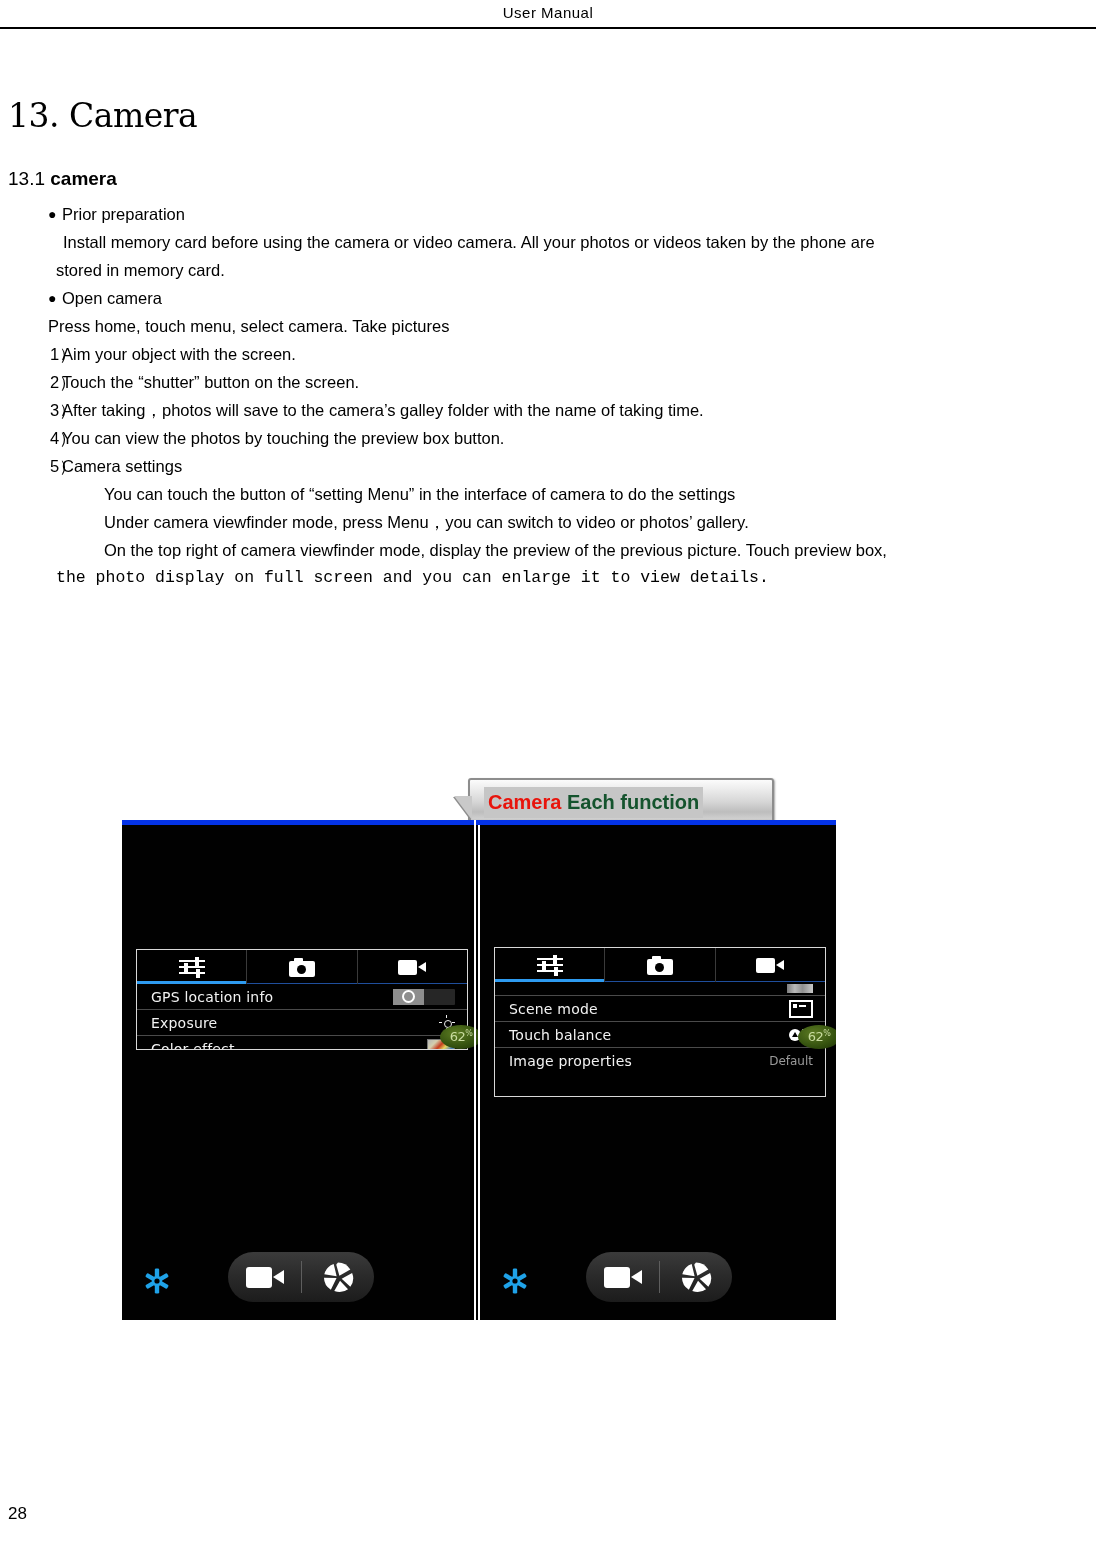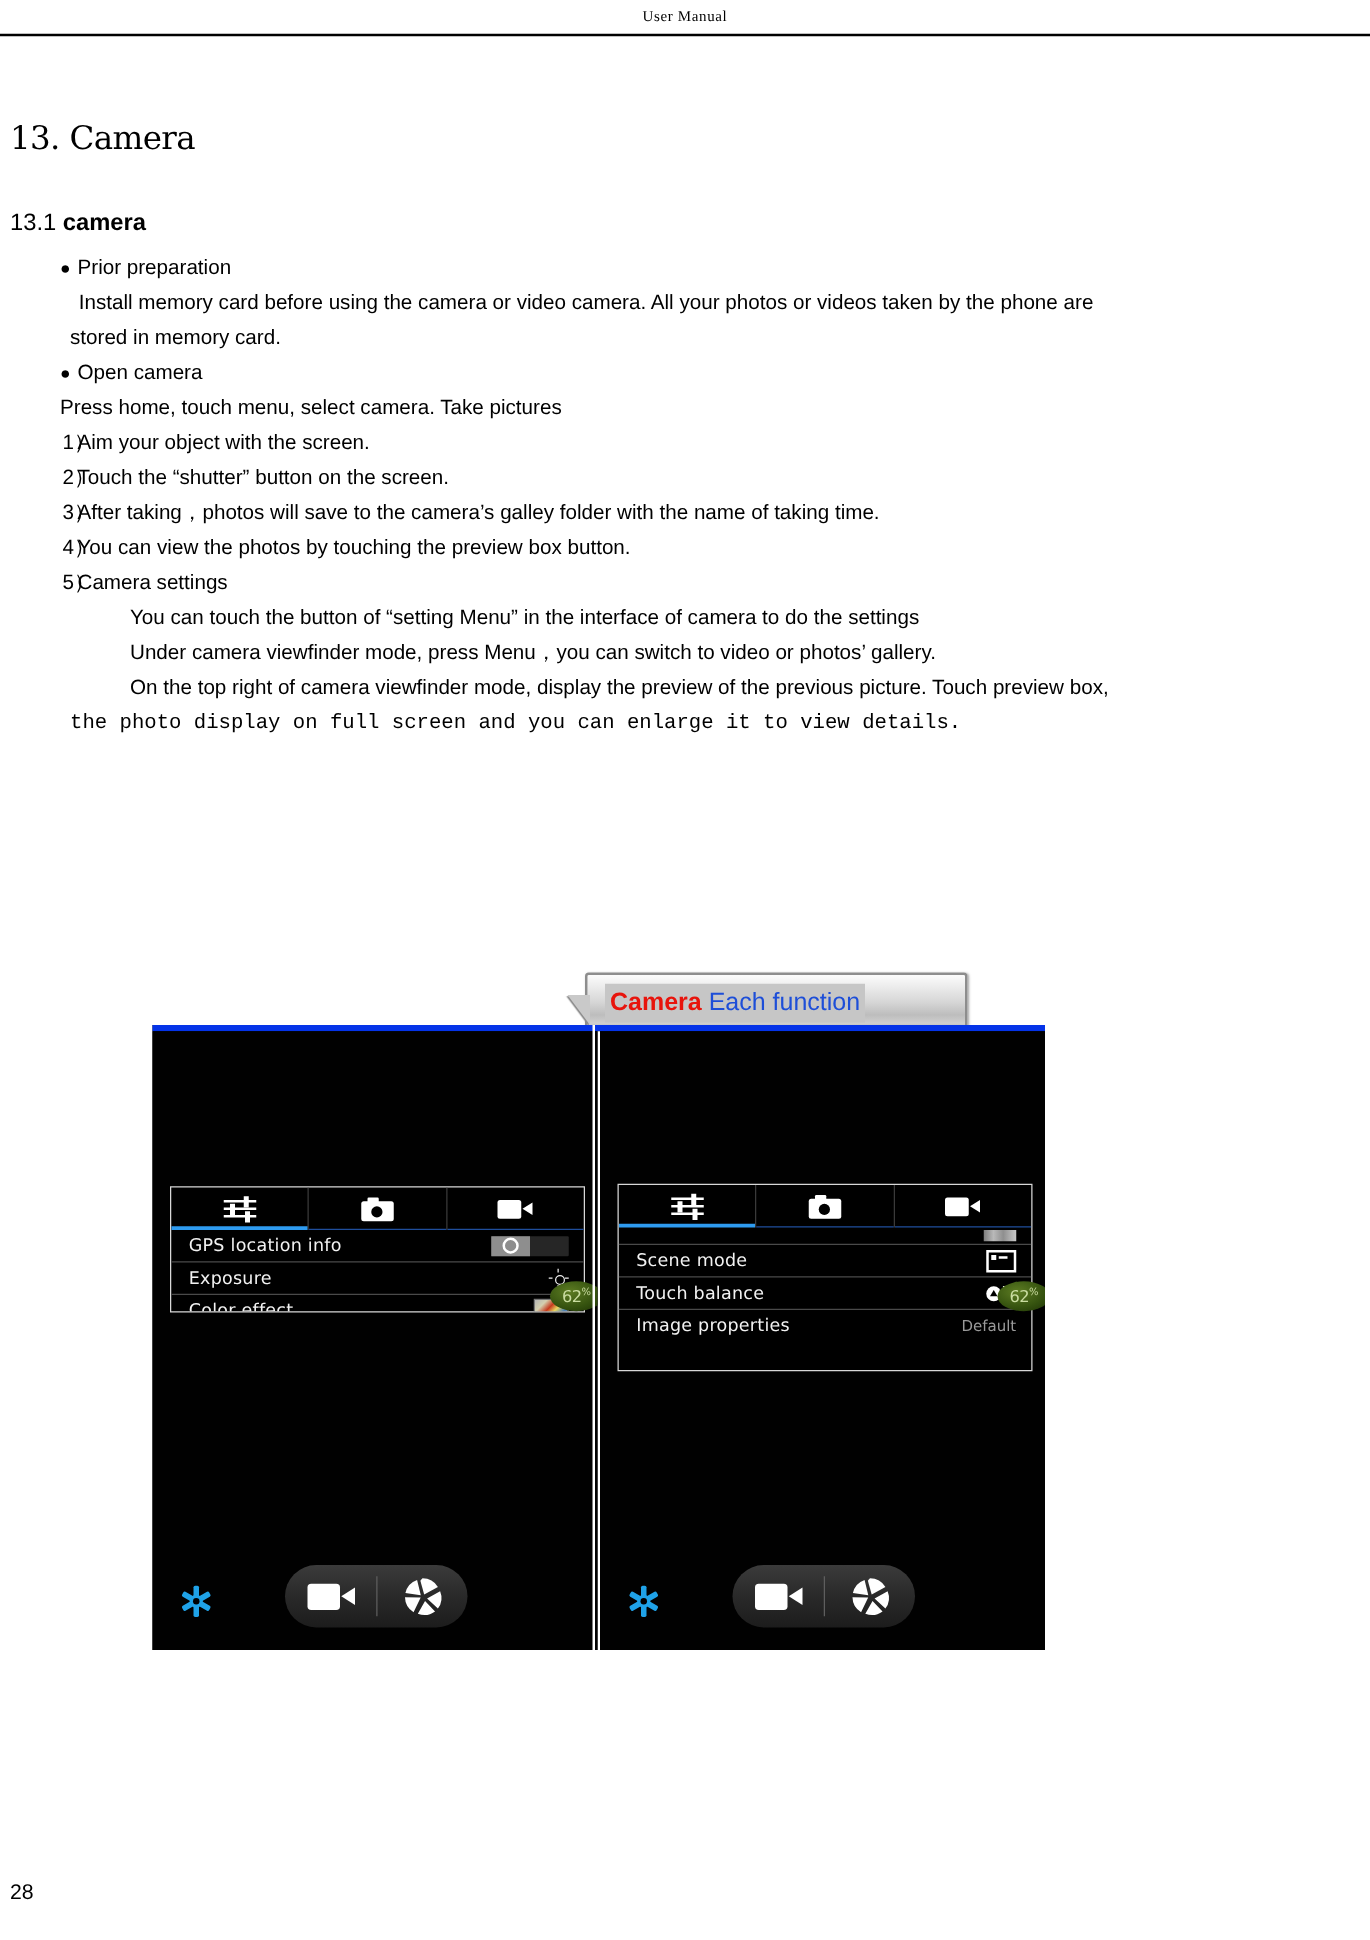--- a/index.html
+++ b/index.html
@@ -19,41 +19,41 @@
 
   
   .page-header {
     position: absolute;
     top: 0; left: 0;
     width: 1096px;
     height: 28px;
     text-align: center;
   }
   .page-header .hdr-text {
-    font-family: Liberation Serif, serif;
-    font-size: 12px;
+    font-family: Liberation Sans, sans-serif;
+    font-size: 15px;
     letter-spacing: 0.5px;
     line-height: 26px;
     display: inline-block;
   }
   .header-rule {
     position: absolute;
     top: 27px; left: 0;
     width: 1096px;
     height: 2px;
     background: #000;
   }
 
   
   .h-chapter {
     position: absolute;
     top: 96px;
     left: 8px;
     font-family: "DejaVu Serif", "Liberation Serif", serif;
-    font-size: 26px;
+    font-size: 33px;
     font-weight: normal;
     letter-spacing: -0.5px;
     white-space: nowrap;
   }
   .h-section {
     position: absolute;
     top: 168px;
     left: 8px;
     font-size: 19px;
     white-space: nowrap;
@@ -140,22 +140,22 @@
     padding: 1px 4px 2px 4px;
     font-size: 20px;
     line-height: 28px;
     white-space: nowrap;
   }
   .callout-text .c-bold {
     color: #e8140c;
     font-weight: bold;
   }
   .callout-text .c-rest {
-    color: #1d4ed8;
-    font-weight: normal;
+    color: #14532d;
+    font-weight: bold;
   }
   .callout-tail {
     position: absolute;
     left: -16px;
     top: 16px;
     width: 0; height: 0;
     border-top: 0 solid transparent;
     border-bottom: 24px solid transparent;
     border-right: 18px solid #c9c9c9;
     filter: drop-shadow(-1px 1px 0px #8d8d8d);

